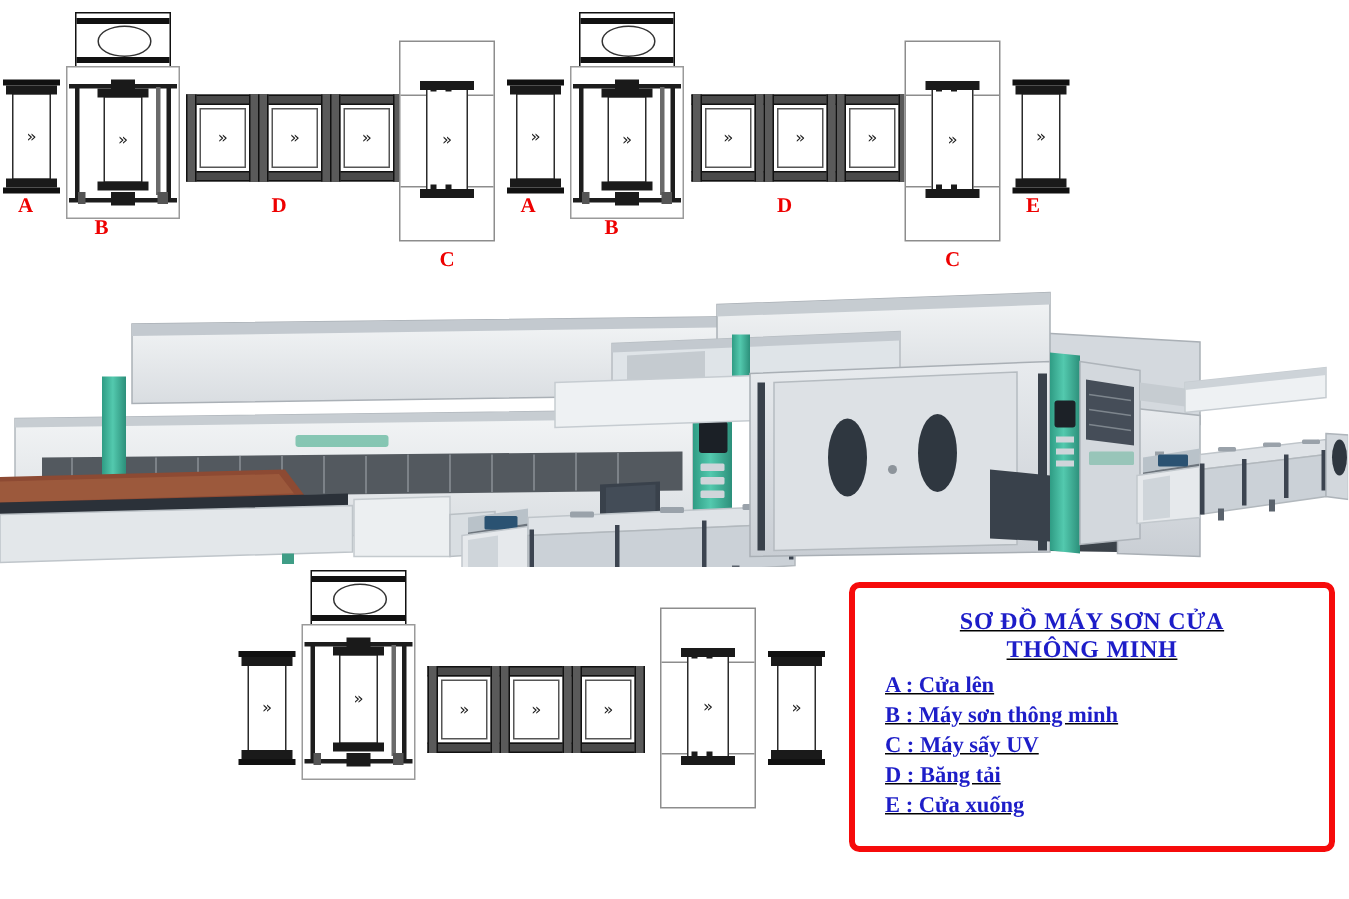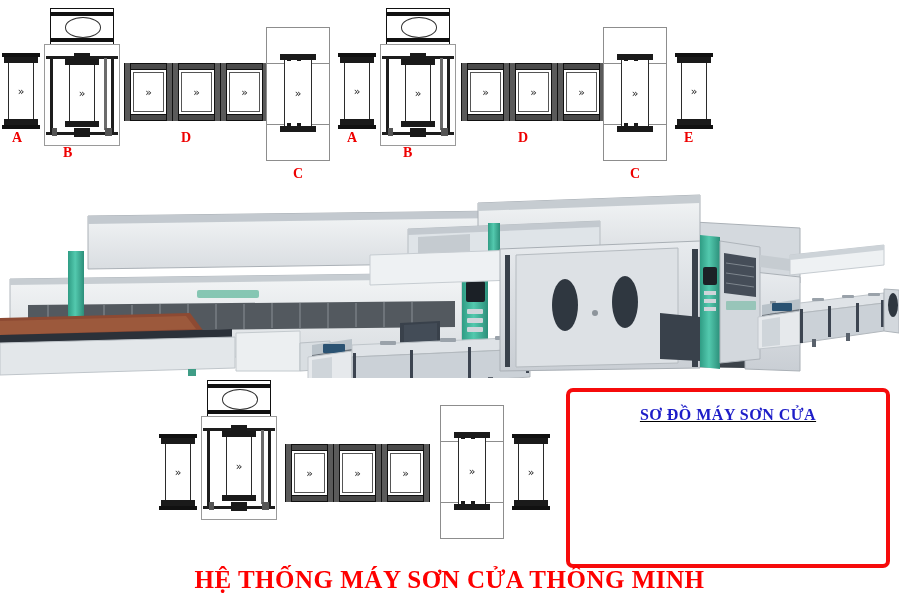--- a/index.html
+++ b/index.html
@@ -502,18 +502,25 @@
       <div class="cap" style="top:-10px"></div>
           <div class="cap" style="bottom:-10px"></div>
       <span class="arrow">»</span>
     </div>
       </div>
     </div>
 
   <div class="legend">
     <div style="padding-top:14px;text-decoration:underline;">
       <div class="lt ttl">SƠ ĐỒ MÁY SƠN CỬA</div>
+      <div class="lt ttl2">THÔNG MINH</div>
+      <div id="legendRows" style="margin-top:6px;">
+          <div class="lt row">A : Cửa lên</div>
+          <div class="lt row">B : Máy sơn thông minh</div>
+          <div class="lt row">C : Máy sấy UV</div>
+          <div class="lt row">D : Băng tải</div>
+          <div class="lt row">E : Cửa xuống</div>
+        </div>
     </div>
   </div>
 
-  <div class="btitle">HỆ THỐNG MÁY SƠN CỬA THÔNG MINH</div>
 
 </div>
 
 </body></html>

